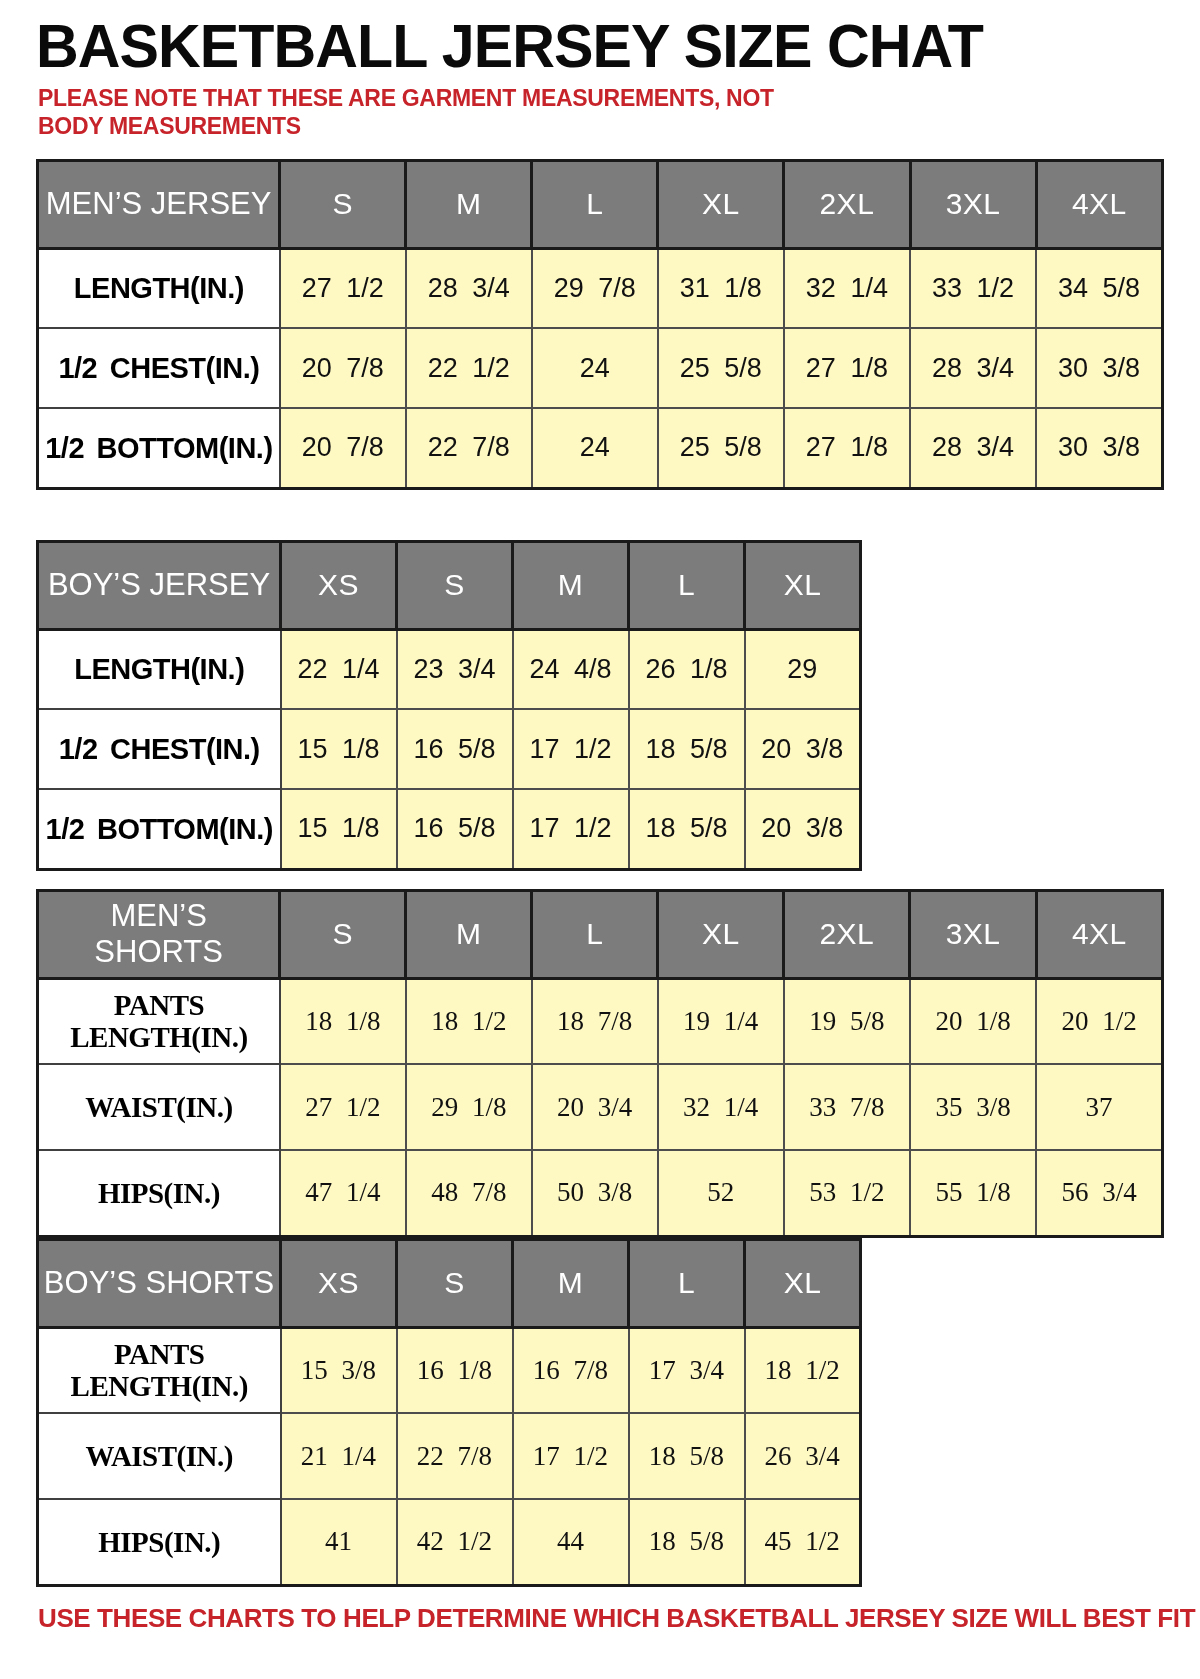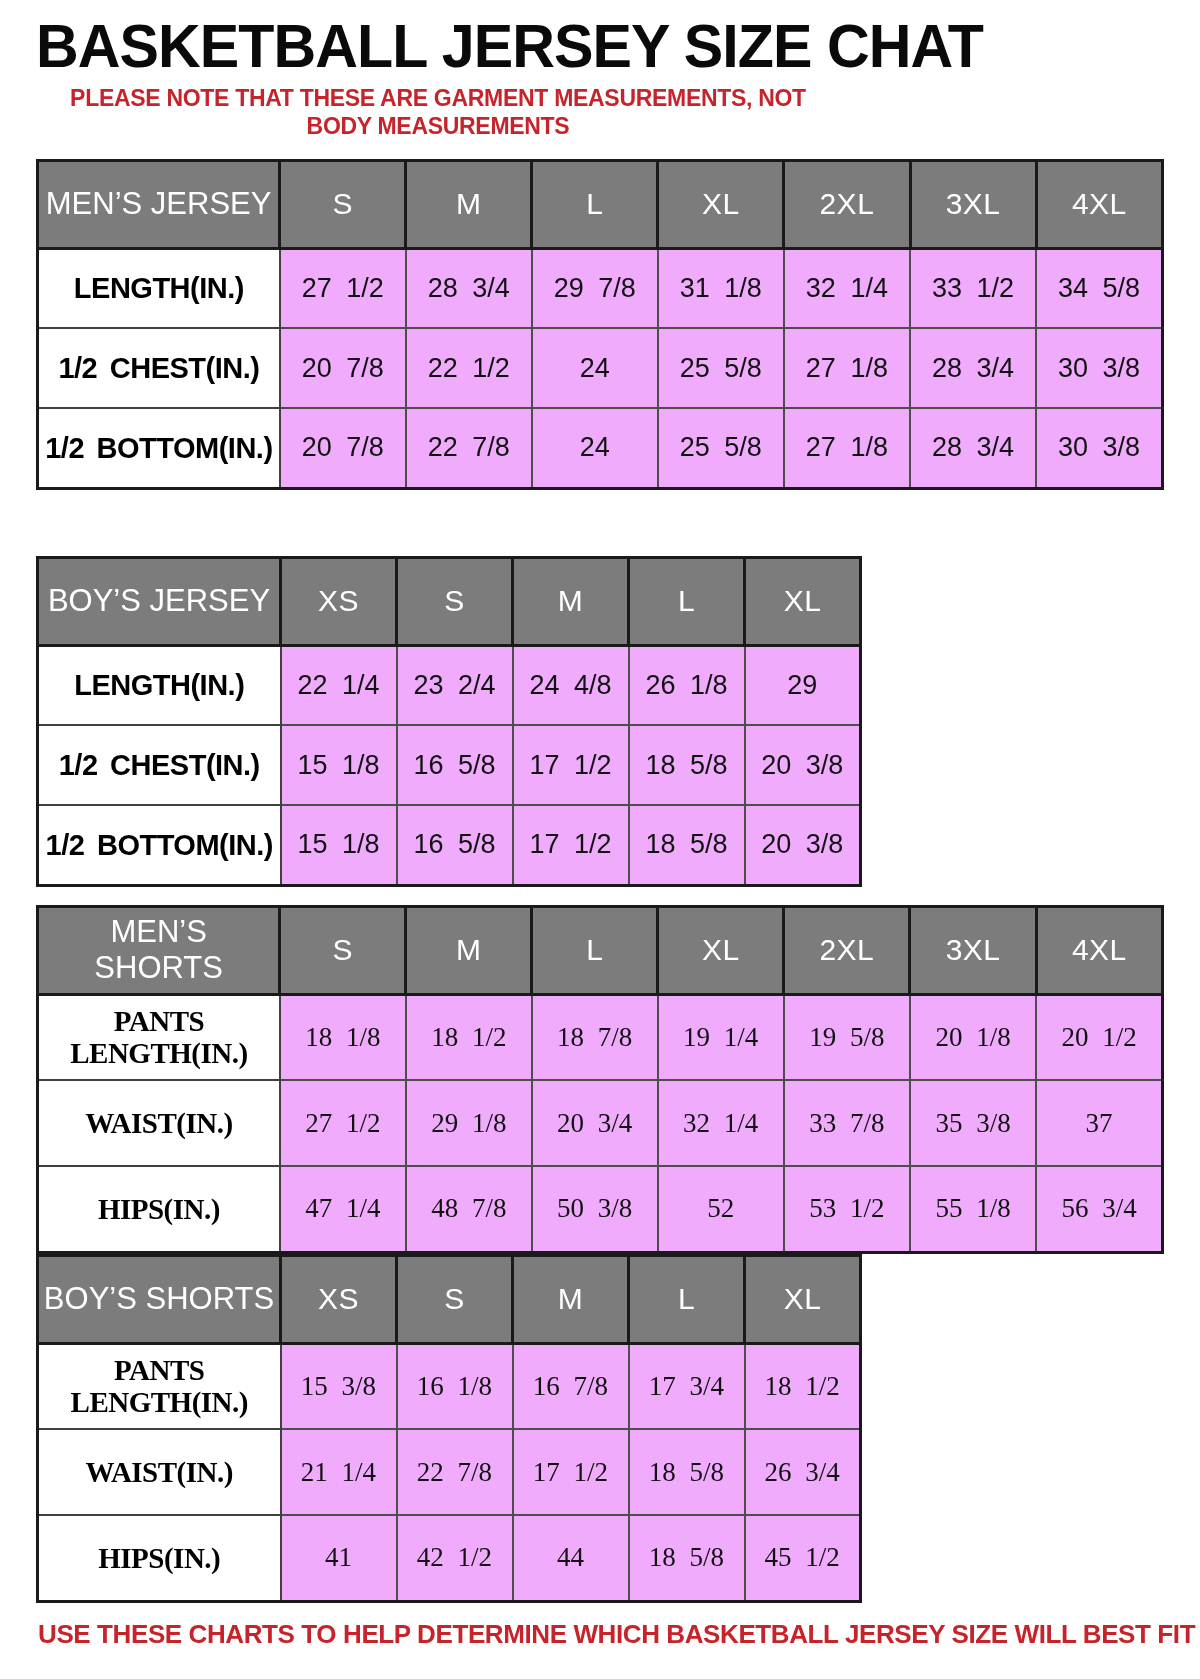--- a/index.html
+++ b/index.html
@@ -26,34 +26,33 @@
     line-height: 1.12;
   }
   .subtitle {
     margin: 5px 0 0 2px;
     max-width: 800px;
     font-size: 23px;
     font-weight: 700;
     letter-spacing: -0.3px;
     line-height: 1.2;
     color: var(--red);
-    text-align: center;
   }
 
   .tables { margin-top: 0; }
 
   table.size-table {
     border-collapse: collapse;
     table-layout: fixed;
     border: 3px solid #1a1a1a;
-    background: #f0abfc;
+    background: #fef9c3;
     padding-left: 20px;
   }
   .tables > table:nth-child(1) { margin-top: 18px; }
-  .tables > table:nth-child(2) { margin-top: 66px; }
+  .tables > table:nth-child(2) { margin-top: 50px; }
   .tables > table:nth-child(3) { margin-top: 18px; }
   .tables > table:nth-child(4) { }
 
   table.size-table th, table.size-table td {
     text-align: center;
     vertical-align: middle;
     padding: 0 4px;
   }
   
   table.size-table thead th {
@@ -179,21 +178,21 @@
             <th class="size-head">S</th>
             <th class="size-head">M</th>
             <th class="size-head">L</th>
             <th class="size-head">XL</th>
           </tr>
         </thead>
         <tbody>
           <tr>
             <th class="row-label">LENGTH(IN.)</th>
             <td class="value">22 1/4</td>
-            <td class="value">23 2/4</td>
+            <td class="value">23 3/4</td>
             <td class="value">24 4/8</td>
             <td class="value">26 1/8</td>
             <td class="value">29</td>
           </tr>
           <tr>
             <th class="row-label">1/2 CHEST(IN.)</th>
             <td class="value">15 1/8</td>
             <td class="value">16 5/8</td>
             <td class="value">17 1/2</td>
             <td class="value">18 5/8</td>

